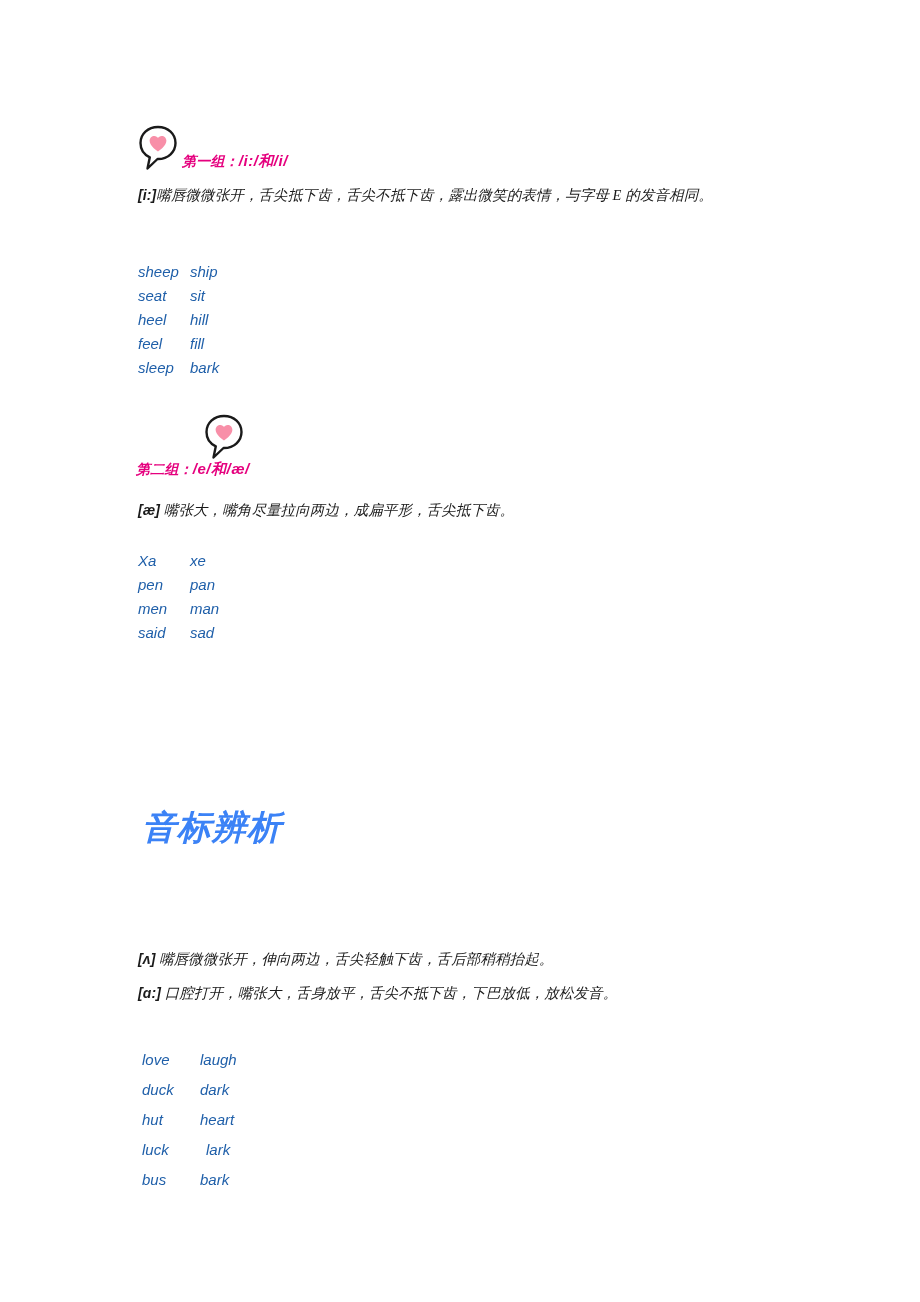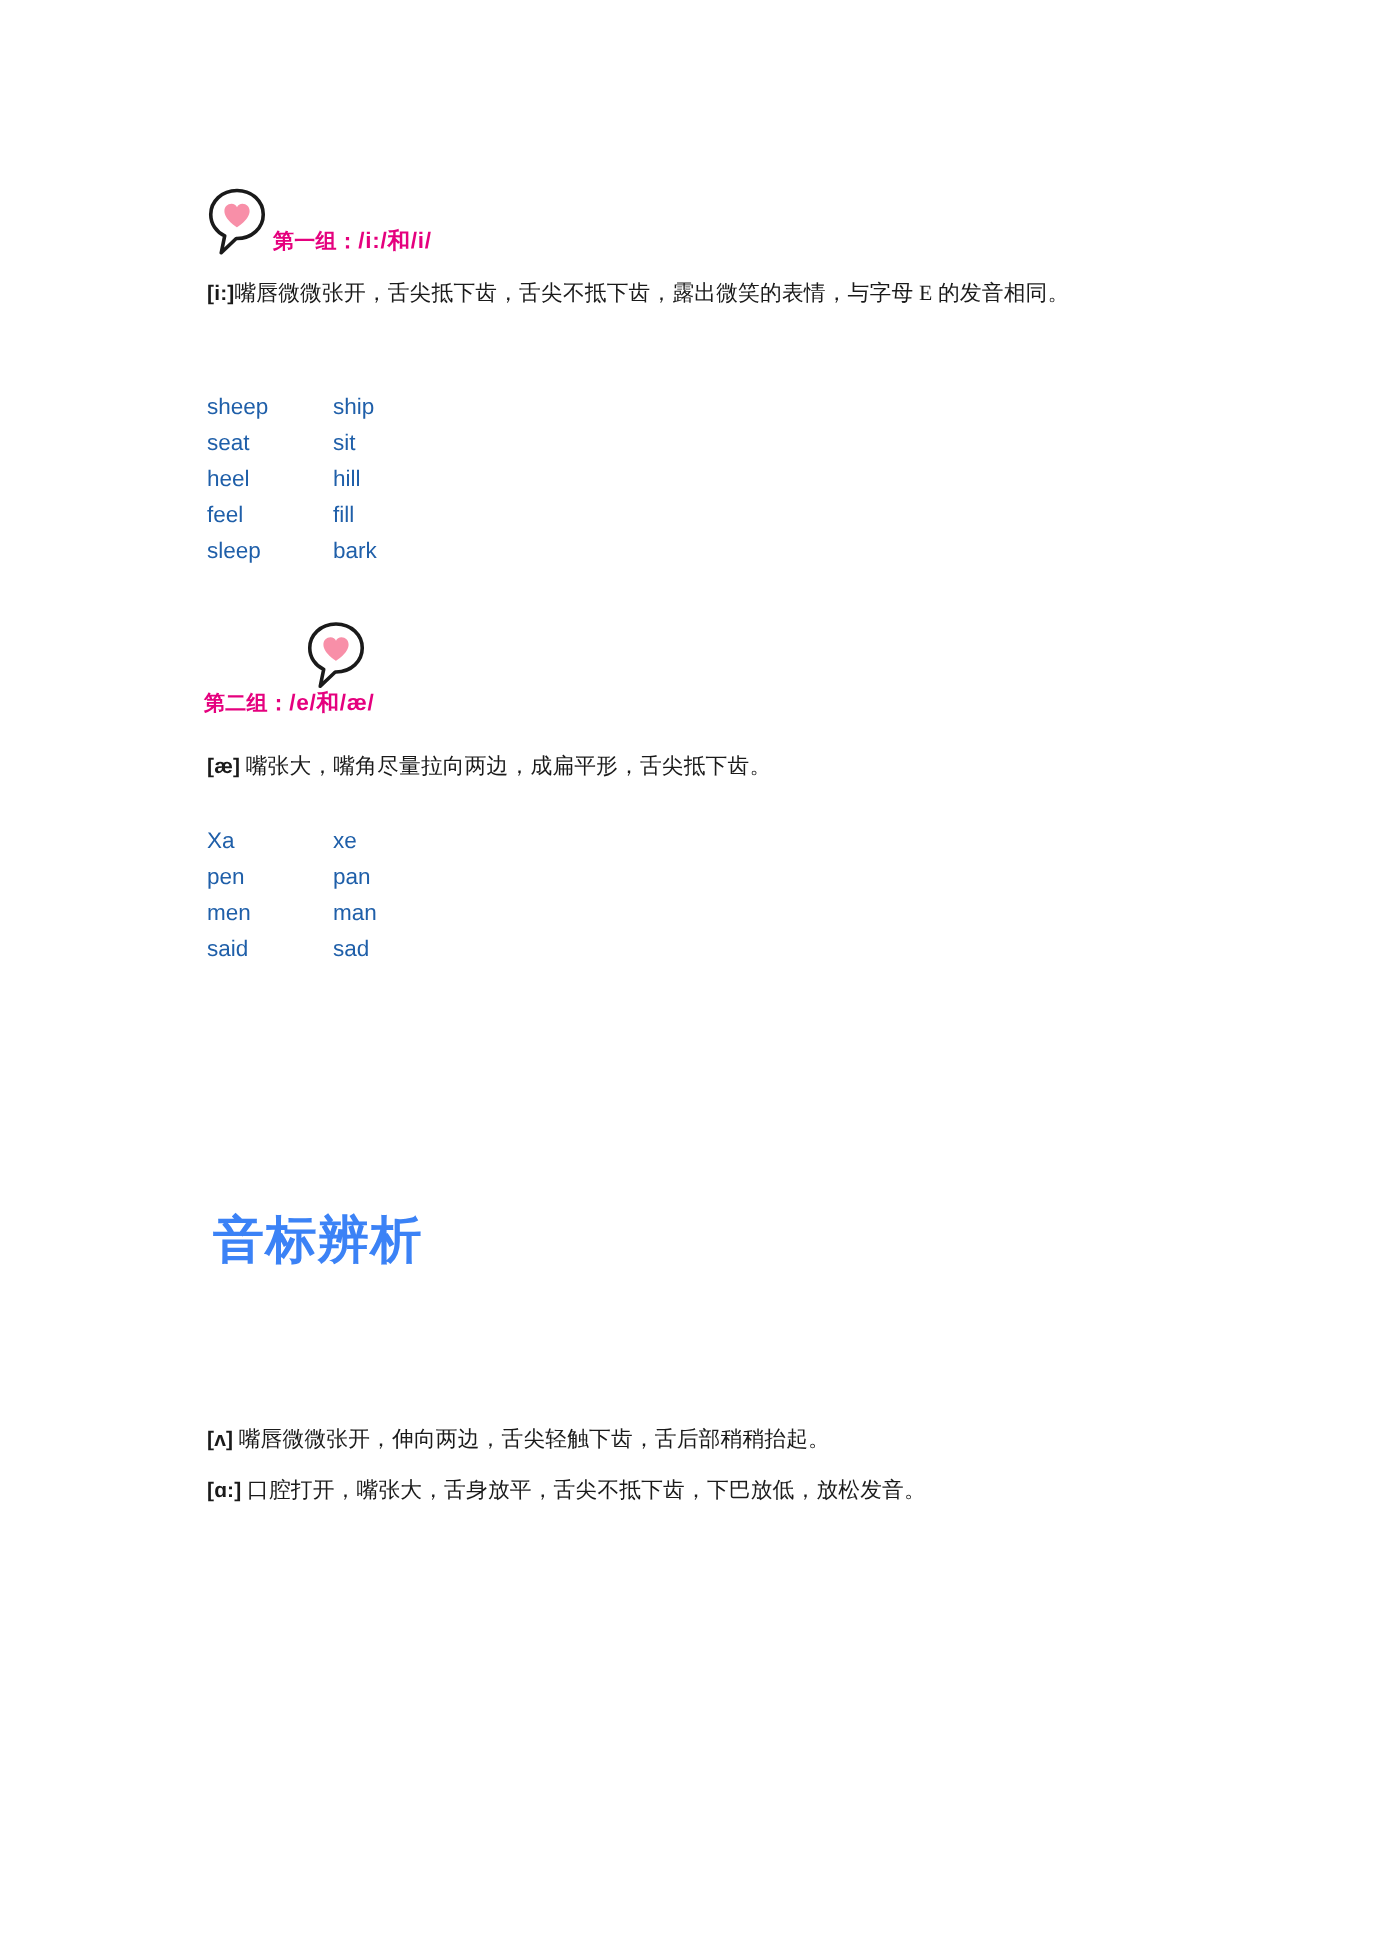--- a/index.html
+++ b/index.html
@@ -13,20 +13,21 @@
     height: 1302px;
     position: relative;
     font-family: "Liberation Serif", "DejaVu Serif", serif;
     overflow: hidden;
   }
   .page {
     position: relative;
     width: 920px;
     height: 1302px;
     background: #ffffff;
+    font-style: italic;
   }
 
   
   .group-head {
     position: absolute;
     display: flex;
     align-items: flex-end;
   }
   .bubble-icon {
     width: 46px;
@@ -71,21 +72,20 @@
   
   .wordlist {
     position: absolute;
     font-family: "Liberation Sans", "DejaVu Sans", sans-serif;
     font-size: 15px;
     color: #1f5fa9;
   }
   .wordrow {
     display: flex;
     white-space: nowrap;
-    gap: 32px;
   }
   .wordrow .w-left {
     display: inline-block;
     width: 52px;
     flex: 0 0 52px;
   }
   .wordrow .w-right {
     display: inline-block;
   }
 
@@ -183,14 +183,36 @@
   <div class="banner-heading" style="left:142px; top:810px;">音标辨析</div>
 
 
   <div class="desc" style="left:138px; top:950px;">
     <b>[ʌ]</b><span> 嘴唇微微张开，伸向两边，舌尖轻触下齿，舌后部稍稍抬起。</span>
   </div>
   <div class="desc" style="left:138px; top:984px;">
     <b>[ɑ:]</b><span> 口腔打开，嘴张大，舌身放平，舌尖不抵下齿，下巴放低，放松发音。</span>
   </div>
 
+  <div class="wordlist" style="left:142px; top:1045px; line-height:30px;">
+    <div class="wordrow">
+      <span class="w-left" style="width:58px; flex:0 0 58px;">love</span>
+        <span class="w-right">laugh</span>
+    </div>
+    <div class="wordrow">
+      <span class="w-left" style="width:58px; flex:0 0 58px;">duck</span>
+        <span class="w-right">dark</span>
+    </div>
+    <div class="wordrow">
+      <span class="w-left" style="width:58px; flex:0 0 58px;">hut</span>
+        <span class="w-right">heart</span>
+    </div>
+    <div class="wordrow">
+      <span class="w-left" style="width:58px; flex:0 0 58px;">luck</span>
+        <span class="w-right" style="padding-left:6px;">lark</span>
+    </div>
+    <div class="wordrow">
+      <span class="w-left" style="width:58px; flex:0 0 58px;">bus</span>
+        <span class="w-right">bark</span>
+    </div>
+  </div>
 
 </div>
 
 </body></html>

